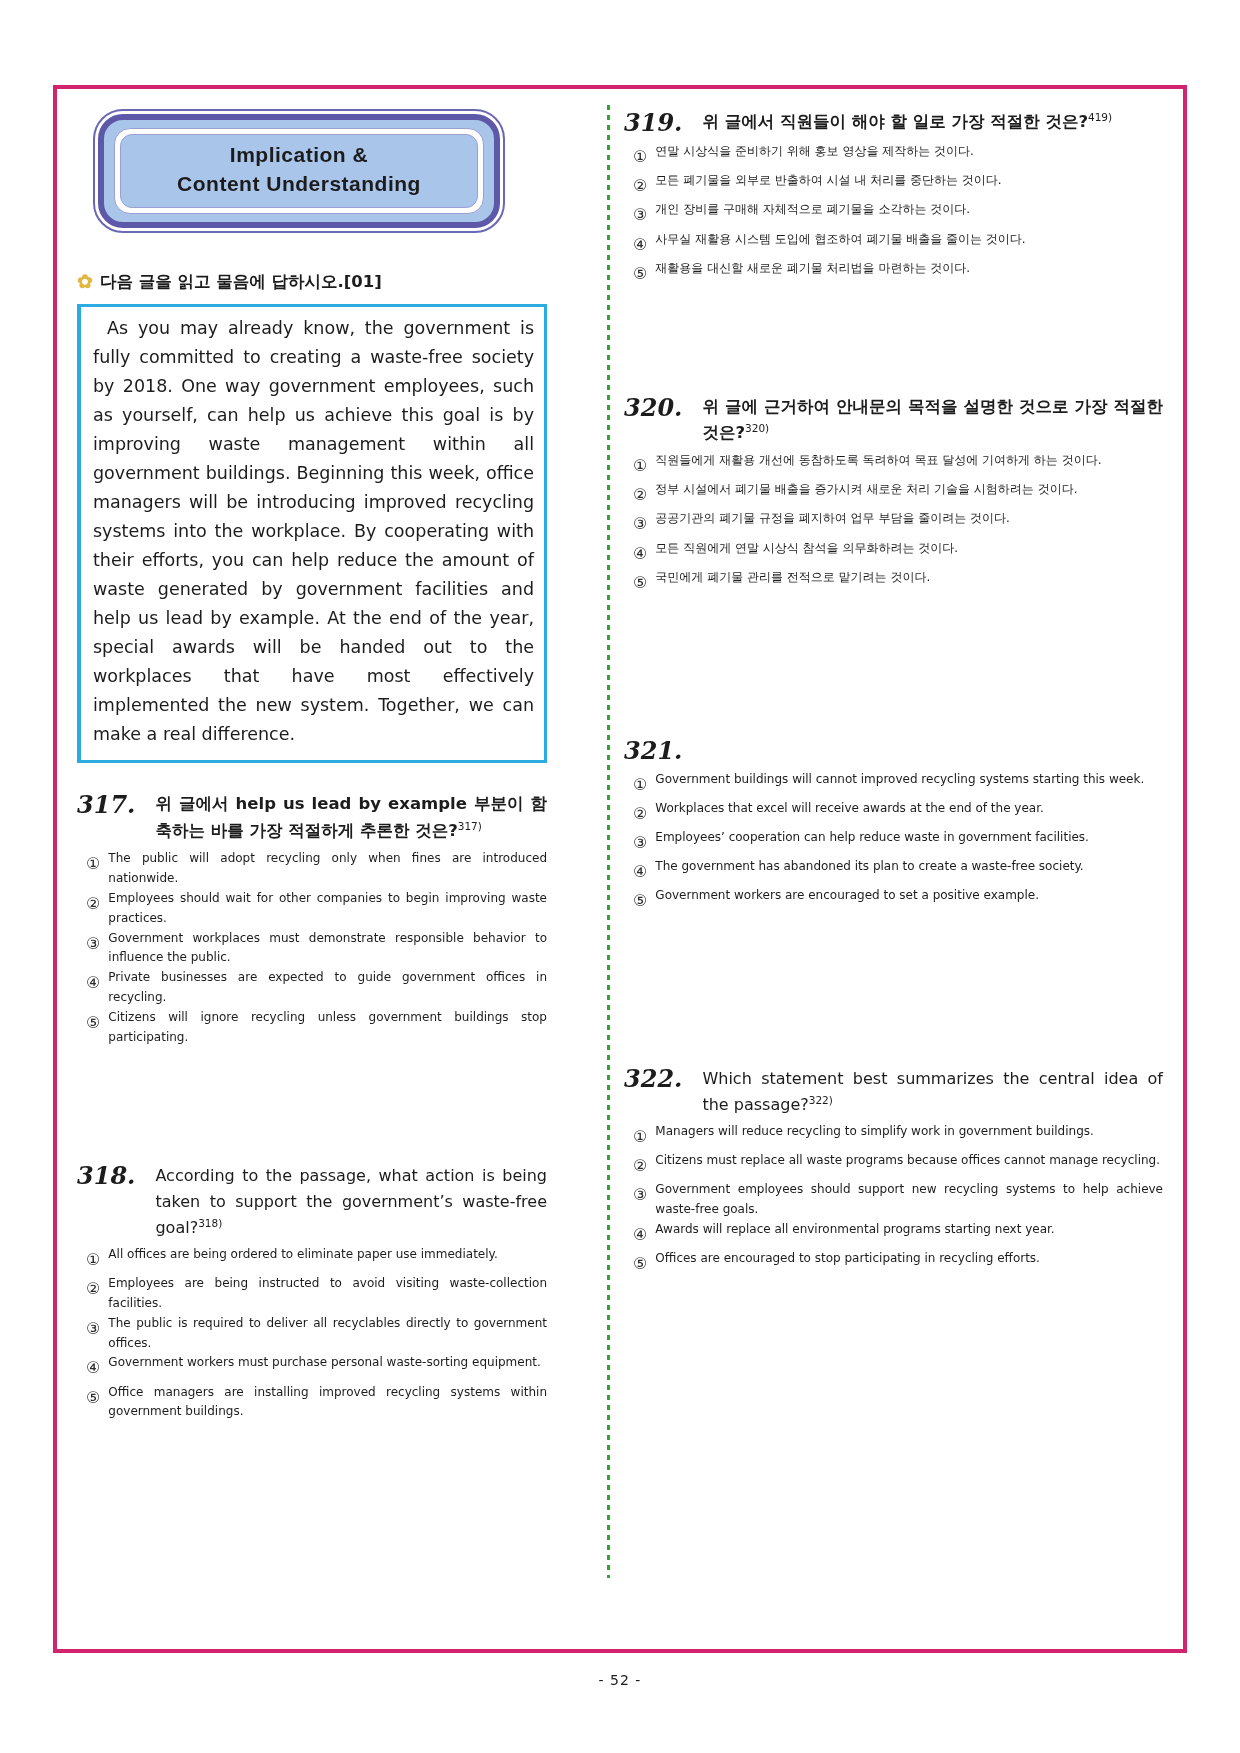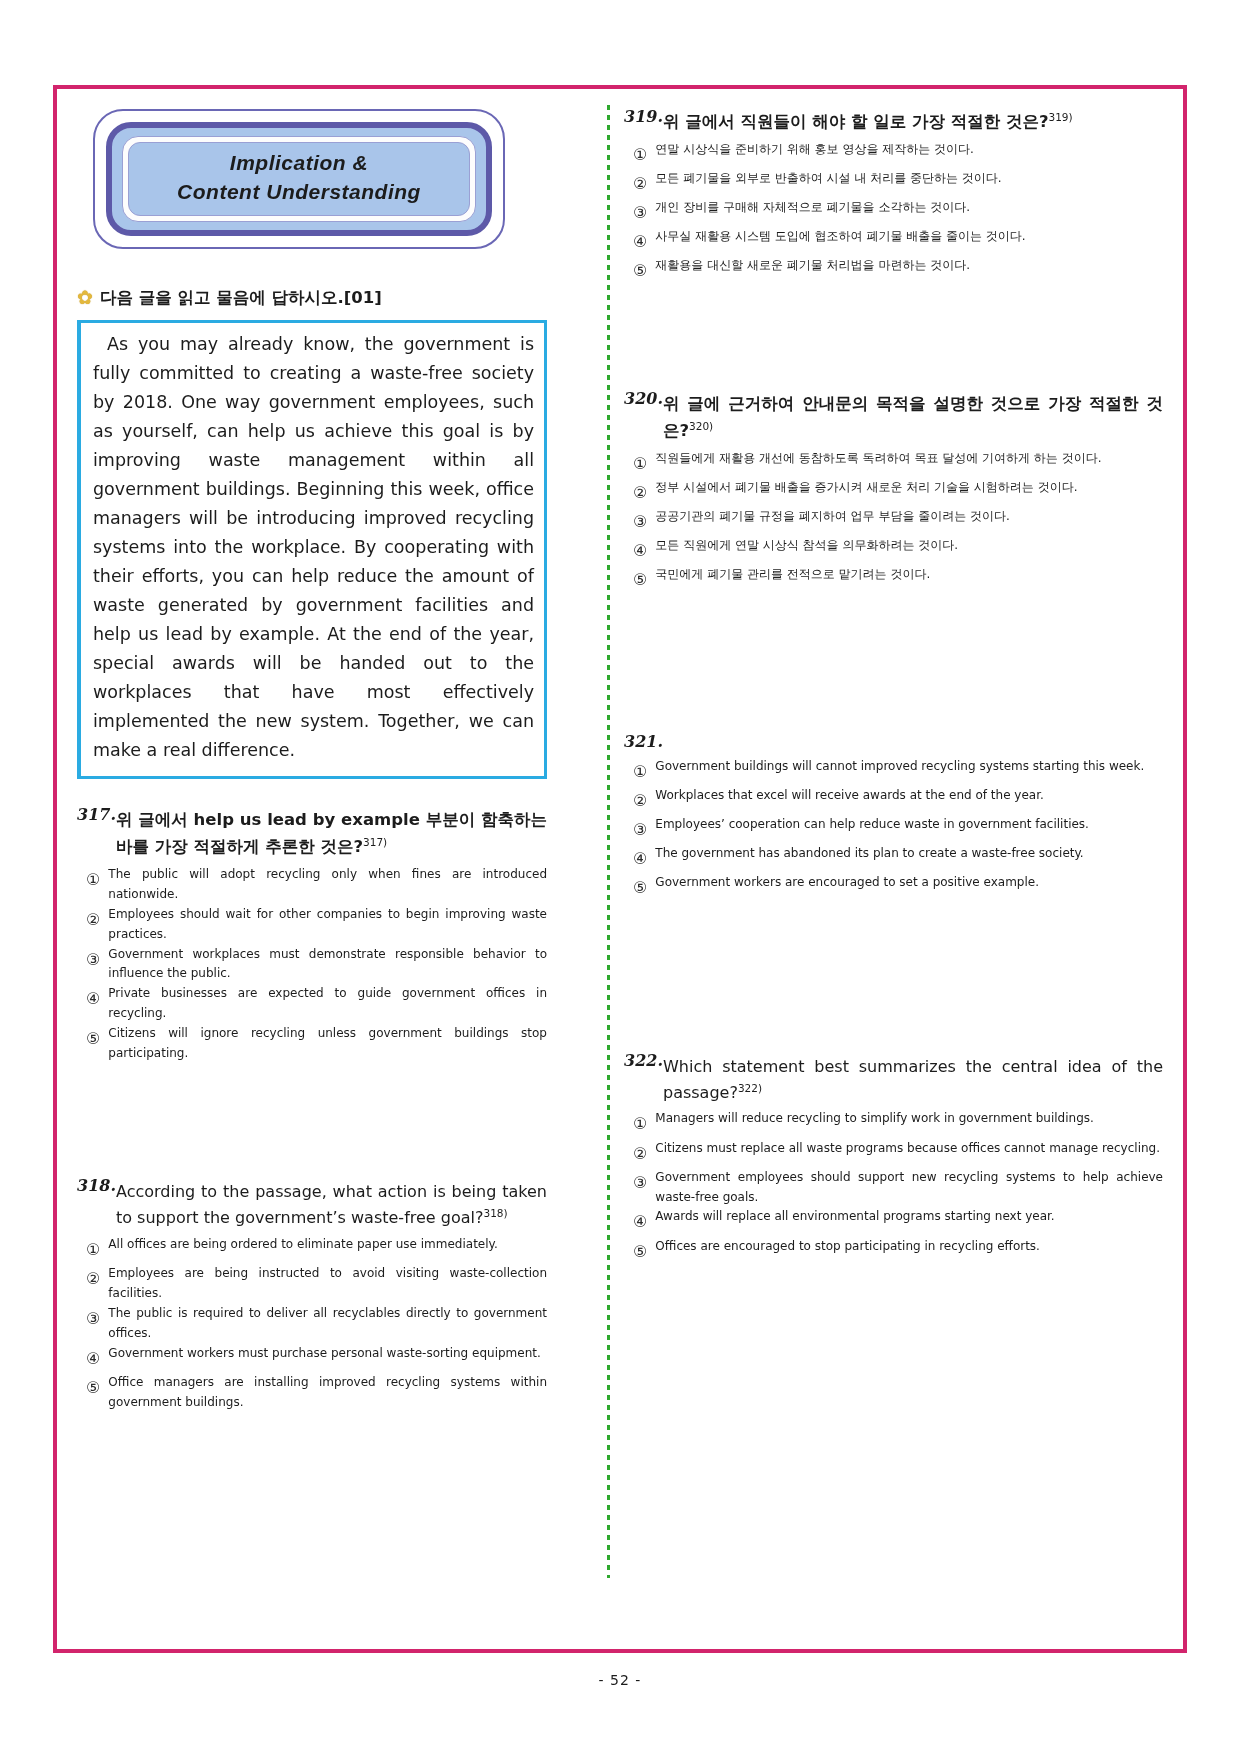--- a/index.html
+++ b/index.html
@@ -26,23 +26,22 @@
     margin-left: 60px;
     align-self: stretch;
     margin-bottom: 55px;
     background-image: repeating-linear-gradient(to bottom, #2fa82f 0 5px, transparent 5px 10px);
   }
   .col-right { flex: 1; margin-left: 14px; }
 
   
   .hdr-outer {
     width: 412px; margin: 4px 0 0 16px;
-    border: 2px solid #6a67b5; border-radius: 30px; padding: 11px;
+    border: 2px solid #6a67b5; border-radius: 30px; padding: 3px;
     background: #ffffff;
-    font-style: italic;
   }
   .hdr-band {
     border: 6px solid #5d59a8; border-radius: 25px;
     background: #a9c5ea; padding: 8px 10px;
   }
   .hdr-white {
     background: #fdfdfd; border: 1px solid #9aa0d4; border-radius: 16px; padding: 5px;
   }
   .hdr-core {
     background: #a9c5ea; border: 1px solid #9aa0d4; border-radius: 12px;
@@ -70,22 +69,22 @@
     text-indent: 14px;
   }
 
   
   .question { margin-top: 26px; }
   .q-head { display: flex; }
   .q-num {
     flex: 0 0 auto;
     font-family: "DejaVu Serif", serif;
     font-style: italic; font-weight: bold;
-    font-size: 16px; line-height: 1.3;
-    margin-right: 0;
+    font-size: 24px; line-height: 1.3;
+    margin-right: 20px;
   }
   .q-stem { flex: 1; text-align: justify; }
   .q-stem.ko { font-size: 16.5px; font-weight: bold; line-height: 1.62; padding-top: 2px; }
   .q-stem.en { font-size: 16px; font-weight: 500; line-height: 1.62; padding-top: 3px;
                font-family: "DejaVu Sans", sans-serif; }
   .q-stem sup { font-size: 10.5px; vertical-align: 6px; font-weight: normal; }
 
   .options { margin-top: 4px; }
   .option { display: flex; padding-left: 9px; }
   .opt-marker {
@@ -199,21 +198,21 @@
 
     </div>
 
     <div class="divider"></div>
 
     <div class="col-right">
 
       <div class="question mt-319">
         <div class="q-head">
           <span class="q-num">319.</span>
-          <div class="q-stem ko"><span>위 글에서 직원들이 해야 할 일로 가장 적절한 것은?</span><sup>319)</sup></div>
+          <div class="q-stem ko"><span>위 글에서 직원들이 해야 할 일로 가장 적절한 것은?</span><sup>419)</sup></div>
         </div>
         <div class="options">
           <div class="option">
               <span class="opt-marker">①</span>
               <span class="opt-text">연말 시상식을 준비하기 위해 홍보 영상을 제작하는 것이다.</span>
             </div>
           <div class="option">
               <span class="opt-marker">②</span>
               <span class="opt-text">모든 폐기물을 외부로 반출하여 시설 내 처리를 중단하는 것이다.</span>
             </div>

